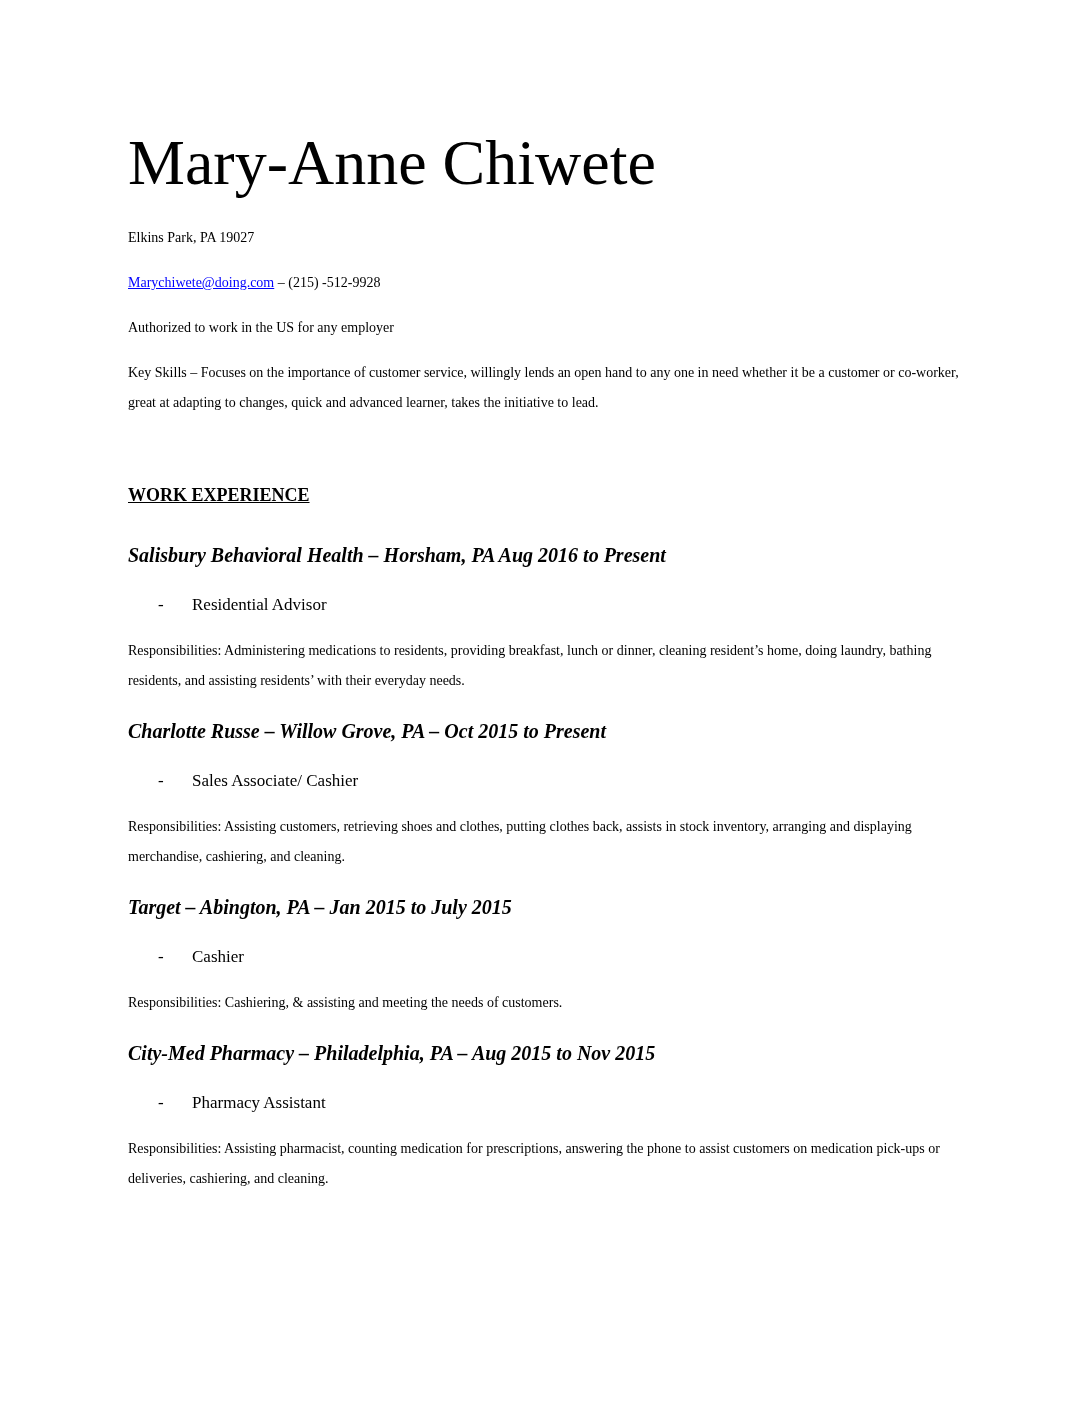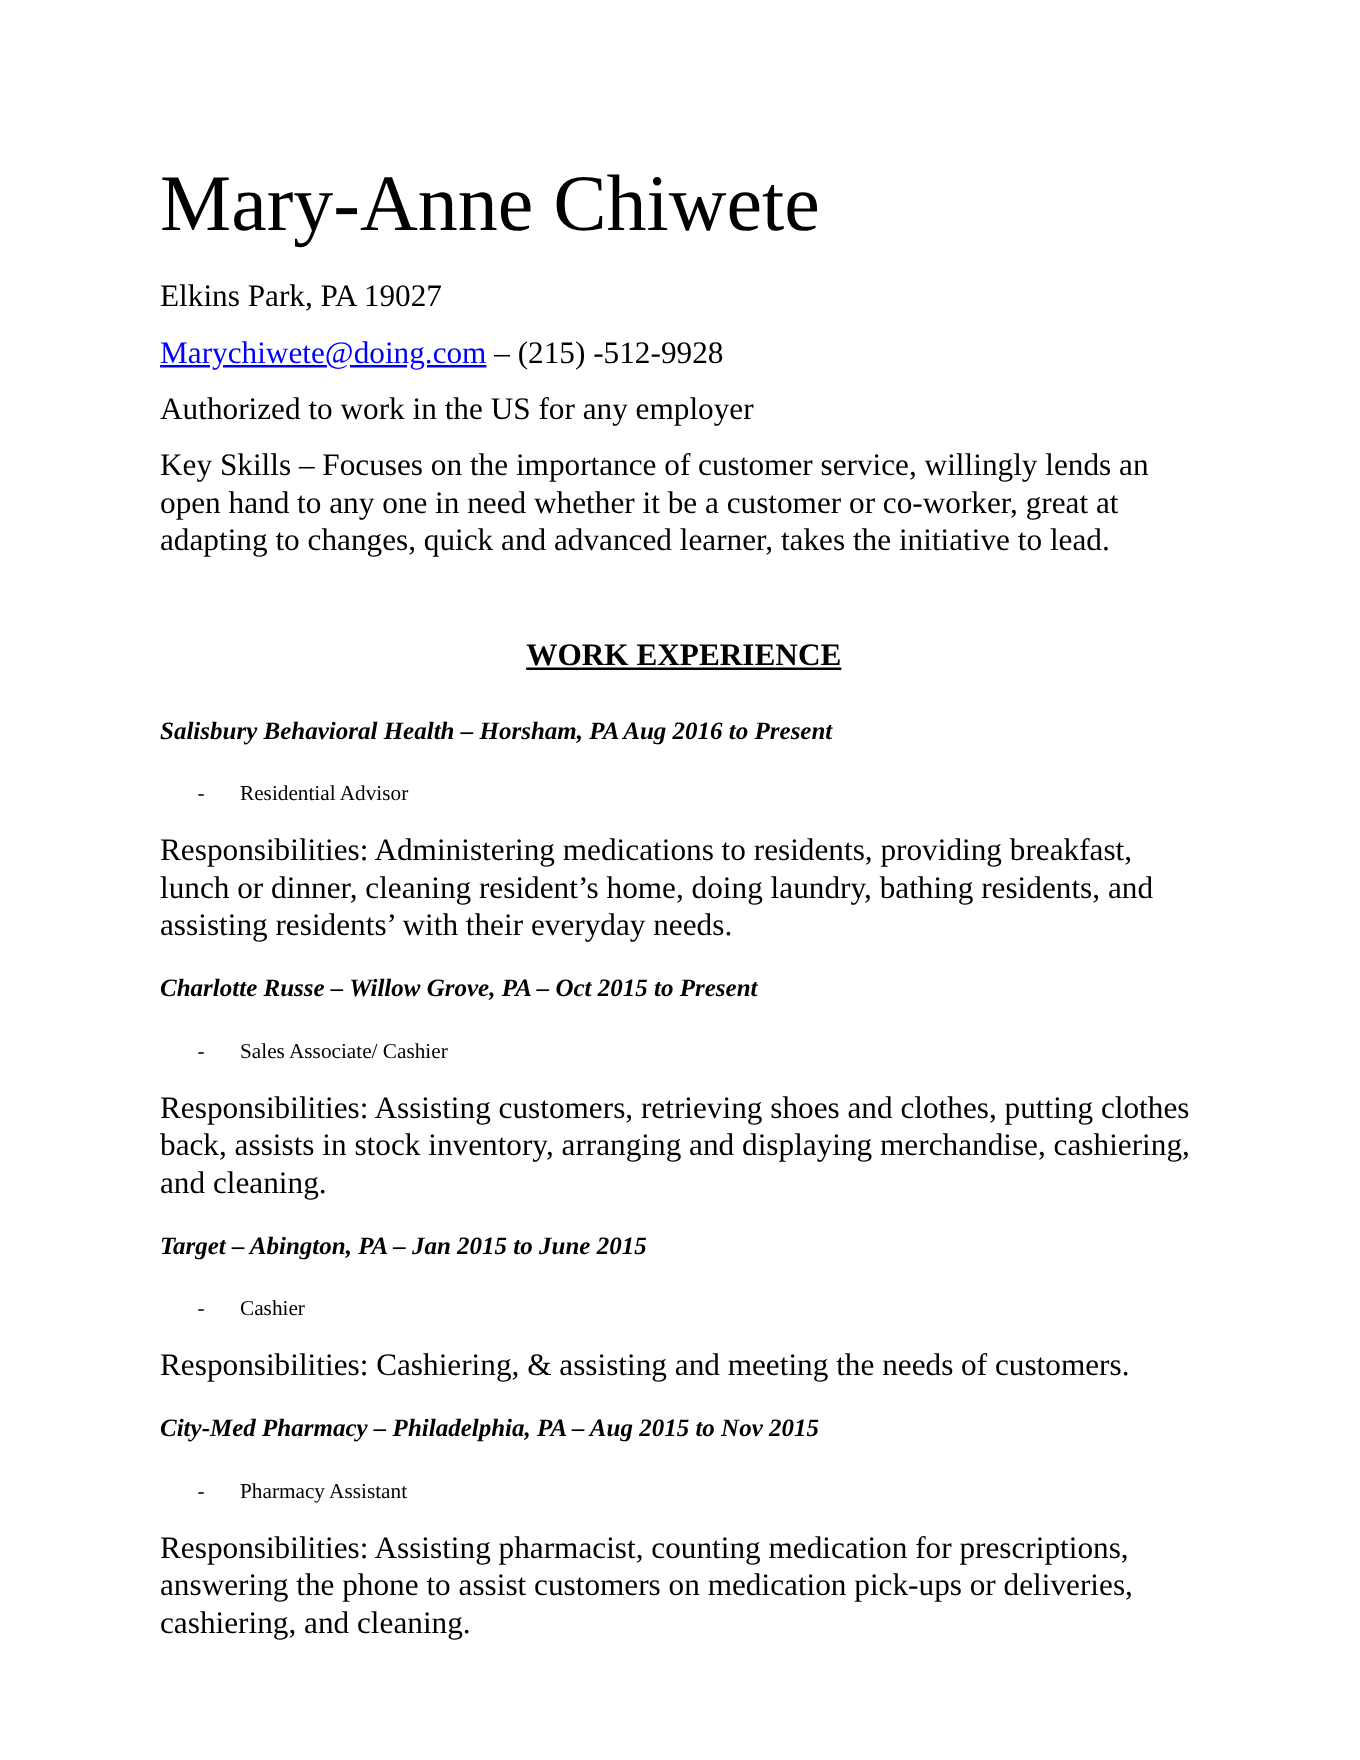--- a/index.html
+++ b/index.html
@@ -11,26 +11,26 @@
     font-family:"Liberation Serif","DejaVu Serif",serif;
     overflow:hidden;
   }
   .page { padding:126px 120px 20px 128px; width:928px; height:1408px; }
   .content { width:838px; }
   h1.doc-title {
     font-size:64px; font-weight:400; line-height:74px;
     margin:0 0 23px 0; white-space:nowrap;
   }
   p.body-text {
-    font-size:25px; line-height:30px; margin:0 0 15px 0;
+    font-size:14px; line-height:30px; margin:0 0 15px 0;
   }
   a.email-link { color:var(--link); text-decoration:underline; cursor:pointer; }
   h2.section-heading {
-    font-size:25px; font-weight:700; line-height:38px;
-    margin:58px 0 21px 0; text-decoration:underline; white-space:nowrap;text-align:center;
+    font-size:18px; font-weight:700; line-height:38px;
+    margin:58px 0 21px 0; text-decoration:underline; white-space:nowrap;
   }
   h3.job-heading {
     font-size:20px; font-weight:700; font-style:italic; line-height:40px;
     margin:0 0 15px 0; white-space:nowrap;
   }
   .bullet-line {
     font-size:17px; line-height:30px; margin:0 0 16px 0; padding-left:30px;
   }
   .bullet-marker { display:inline-block; width:34px; }
 </style>
@@ -58,21 +58,21 @@
       <p class="body-text">Responsibilities: Administering medications to residents, providing breakfast, lunch or dinner, cleaning resident’s home, doing laundry, bathing residents, and assisting residents’ with their everyday needs.</p>
     </section>
 
     <section>
       <h3 class="job-heading">Charlotte Russe – Willow Grove, PA – Oct 2015 to Present</h3>
       <p class="bullet-line"><span class="bullet-marker">-</span><span>Sales Associate/ Cashier</span></p>
       <p class="body-text">Responsibilities: Assisting customers, retrieving shoes and clothes, putting clothes back, assists in stock inventory, arranging and displaying merchandise, cashiering, and cleaning.</p>
     </section>
 
     <section>
-      <h3 class="job-heading">Target – Abington, PA – Jan 2015 to June 2015</h3>
+      <h3 class="job-heading">Target – Abington, PA – Jan 2015 to July 2015</h3>
       <p class="bullet-line"><span class="bullet-marker">-</span><span>Cashier</span></p>
       <p class="body-text">Responsibilities: Cashiering, &amp; assisting and meeting the needs of customers.</p>
     </section>
 
     <section>
       <h3 class="job-heading">City-Med Pharmacy – Philadelphia, PA – Aug 2015 to Nov 2015</h3>
       <p class="bullet-line"><span class="bullet-marker">-</span><span>Pharmacy Assistant</span></p>
       <p class="body-text">Responsibilities: Assisting pharmacist, counting medication for prescriptions, answering the phone to assist customers on medication pick-ups or deliveries, cashiering, and cleaning.</p>
     </section>
 

